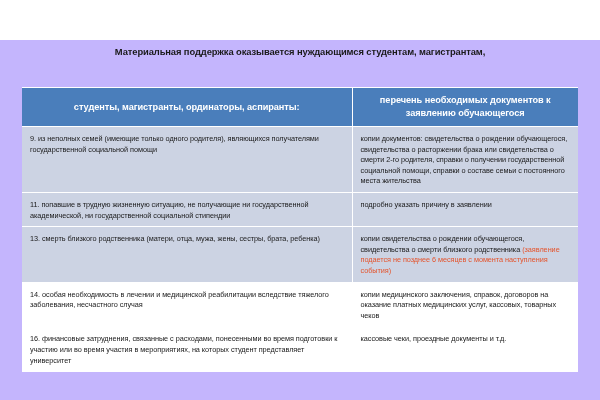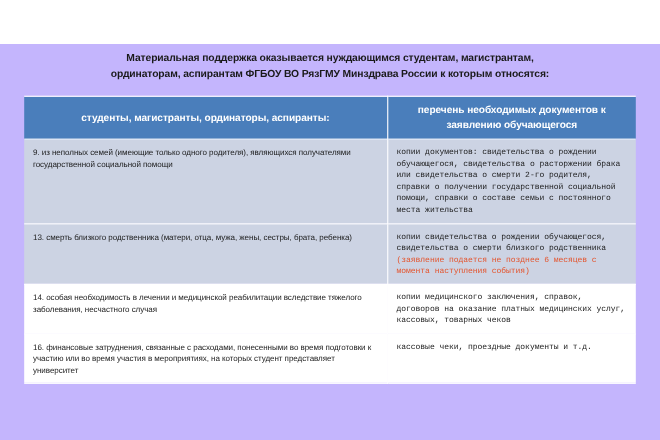--- a/index.html
+++ b/index.html
@@ -82,34 +82,32 @@
   tbody tr.plain td {
     background: #ffffff;
   }
   tbody td.cell-left {
     border-left: none;
     border-right: 1px solid #ffffff;
   }
   tbody td.cell-right {
     border-right: none;
     border-left: 1px solid #ffffff;
-    font-family: Liberation Mono, monospace;
   }
   .red {
     color: #e4542d;
   }
 </style>
 </head>
 <body>
 
 <div class="slide">
 
   <div class="title-block">
     <div class="title-line">Материальная поддержка оказывается нуждающимся студентам, магистрантам,</div>
-    <div class="title-line">ординаторам, аспирантам ФГБОУ ВО РязГМУ Минздрава России к которым относятся:</div>
   </div>
 
   <div class="table-wrap">
     <table class="support-table">
       <colgroup>
         <col class="c1">
         <col class="c2">
       </colgroup>
       <thead>
         <tr>
@@ -118,20 +116,24 @@
         </tr>
       </thead>
       <tbody>
 
         <tr class="shaded">
           <td class="cell-left">9. из неполных семей (имеющие только одного родителя), являющихся получателями государственной социальной помощи</td>
           <td class="cell-right"><span>копии документов: свидетельства о рождении обучающегося, свидетельства о расторжении брака или свидетельства о смерти 2-го родителя, справки о получении государственной социальной помощи, справки о составе семьи с постоянного места жительства</span></td>
         </tr>
 
 
+        <tr class="shaded">
+          <td class="cell-left">11. попавшие в трудную жизненную ситуацию, не получающие ни государственной академической, ни государственной социальной стипендии</td>
+          <td class="cell-right"><span>подробно указать причину в заявлении</span></td>
+        </tr>
 
 
         <tr class="shaded">
           <td class="cell-left">13. смерть близкого родственника (матери, отца, мужа, жены, сестры, брата, ребенка)</td>
           <td class="cell-right"><span>копии свидетельства о рождении обучающегося, свидетельства о смерти близкого родственника </span><span class="red">(заявление подается не позднее 6 месяцев с момента наступления события)</span></td>
         </tr>
 
         <tr class="plain">
           <td class="cell-left">14. особая необходимость в лечении и медицинской реабилитации вследствие тяжелого заболевания, несчастного случая</td>
           <td class="cell-right"><span>копии медицинского заключения, справок, договоров на оказание платных медицинских услуг, кассовых, товарных чеков</span></td>

